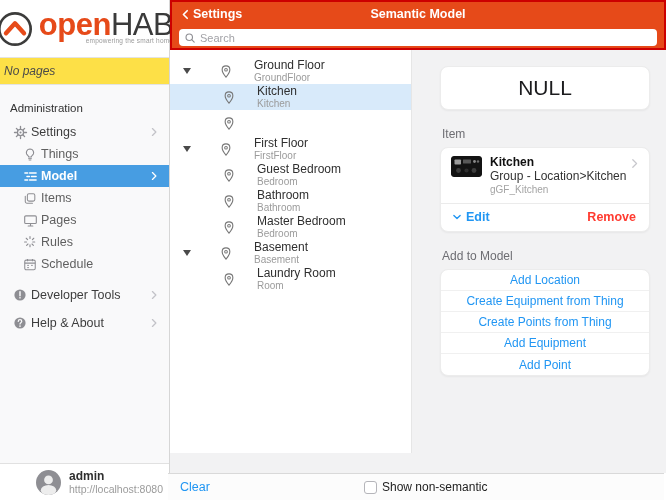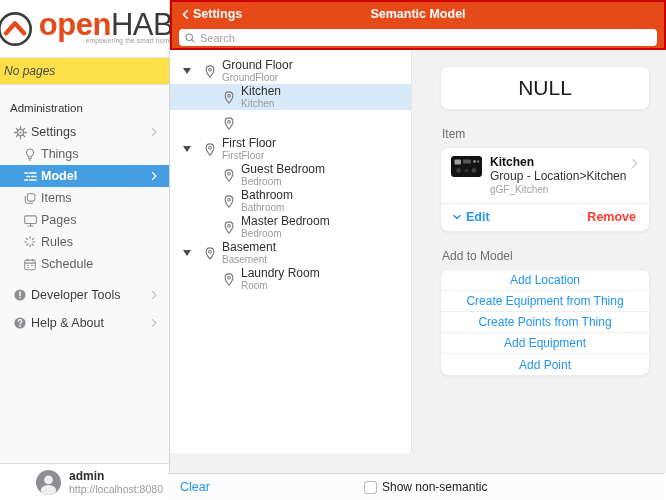--- a/index.html
+++ b/index.html
@@ -41,21 +41,21 @@
   .topbar-row{height:24px;position:relative;display:flex;align-items:center;}
   .back-btn{display:flex;align-items:center;gap:2px;margin-left:8px;color:#fff;font-size:12.5px;font-weight:bold;cursor:pointer;z-index:2;text-decoration:none;}
   .page-title{position:absolute;left:0;right:0;text-align:center;color:#fff;font-size:12.5px;font-weight:bold;}
   .search-wrap{height:17px;margin:3px 7px 0 7px;background:#fff;border-radius:4px;display:flex;align-items:center;padding:0 5px;gap:4px;}
   .search-input{flex:1;border:none;outline:none;background:transparent;font-size:11px;color:#333;font-family:"Liberation Sans",sans-serif;}
   .search-input::placeholder{color:#a2a2a7;}
 
   
   .content{position:absolute;left:170px;top:50px;right:0;bottom:27px;background:#f2f2f3;}
   .tree-panel{position:absolute;left:0;top:0;width:242px;height:calc(100% - 20px);background:#fff;border-right:1px solid #e6e6e6;padding-top:8px;overflow:hidden;}
-  .tree-row{display:flex;align-items:center;height:26px;padding-left:13px;cursor:pointer;}
+  .tree-row{display:flex;align-items:center;height:26px;padding-left:13px;cursor:pointer;gap:16px;}
   .tree-row.lvl1{padding-left:52px;}
   .tri{width:0;height:0;border-left:4.5px solid transparent;border-right:4.5px solid transparent;border-top:6px solid #4a4a4a;margin-right:12px;flex:0 0 auto;}
   .tree-pin{width:14px;color:#757575;margin-right:5px;flex:0 0 auto;}
   .tree-texts{display:flex;flex-direction:column;justify-content:center;}
   .tree-title{font-size:12px;color:#2f2f2f;line-height:13px;}
   .tree-sub{font-size:10px;color:#9b9b9b;line-height:11px;}
   .tree-row.selected{background:var(--tree-selected);}
 
   .detail{position:absolute;left:242px;top:0;right:0;bottom:0;padding:16px 16px 0 28px;overflow:hidden;}
   .card{background:#fff;border:1px solid #ececec;border-radius:8px;box-shadow:0 1px 2px rgba(0,0,0,0.05);}

